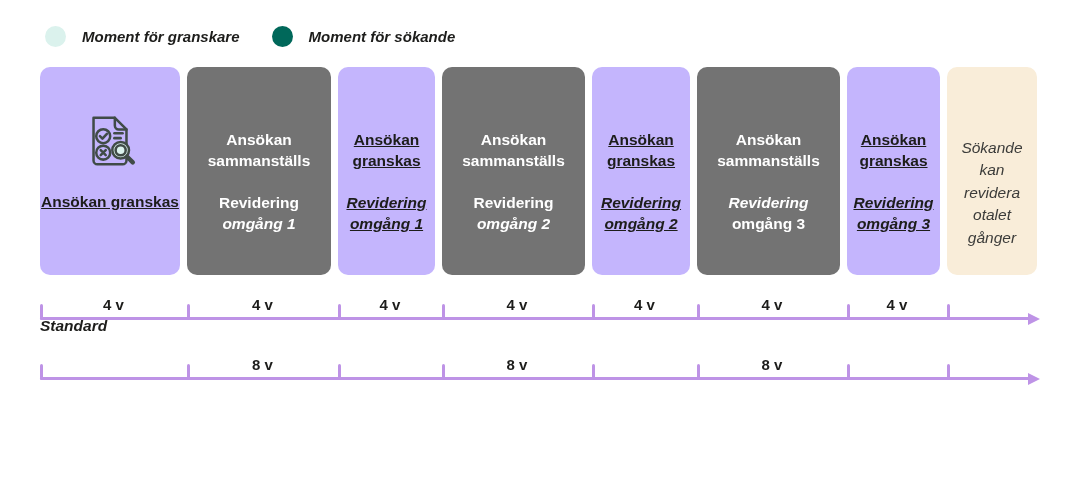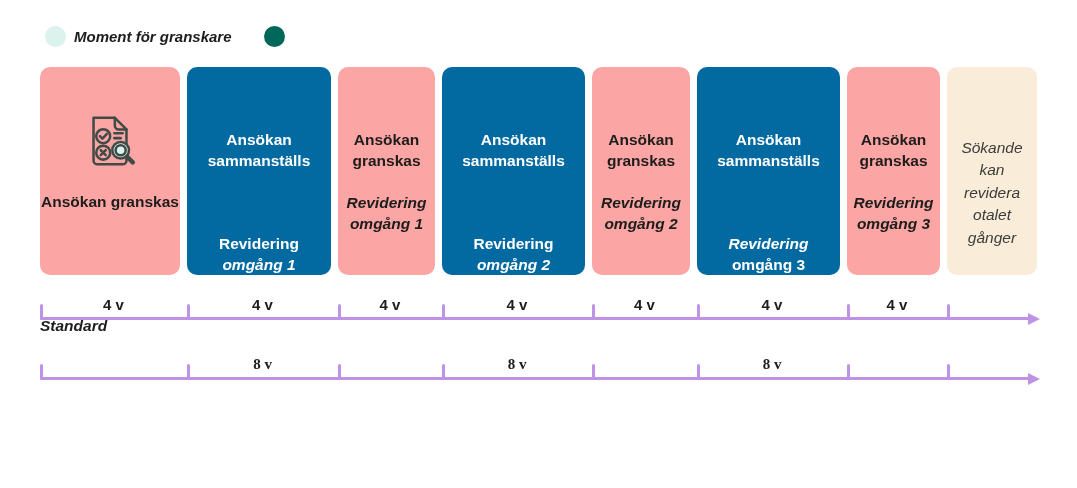--- a/index.html
+++ b/index.html
@@ -2,47 +2,47 @@
 <html><head>
 <meta charset="utf-8">
 <style>
   html,body{margin:0;padding:0;background:#ffffff;}
   .stage{
     position:relative;width:1077px;height:488px;background:#ffffff;
     font-family:"Liberation Sans",sans-serif;color:#1D1D1B;overflow:hidden;
   }
   
   .legend{position:absolute;top:26px;left:45px;display:flex;gap:32px;align-items:center;}
-  .legend-item{display:flex;align-items:center;gap:8px;}
+  .legend-item{display:flex;align-items:center;gap:16px;}
   .legend-dot{width:21px;height:21px;border-radius:50%;flex:0 0 auto;}
   .legend-label{font-weight:700;font-style:italic;font-size:15px;color:#1D1D1B;}
   
   .boxes{position:absolute;top:67px;left:40px;height:208px;display:flex;gap:7px;}
   .box{border-radius:10px;display:flex;flex-direction:column;align-items:center;text-align:center;box-sizing:border-box;}
-  .box.light{background:#fca5a5;color:#1D1D1B;}
-  .box.dark{background:#0369a1;color:#ffffff;gap:41px;}
+  .box.light{background:#c4b5fd;color:#1D1D1B;text-decoration:underline;}
+  .box.dark{background:#737373;color:#ffffff;}
   .box.cream{background:#F9EDD9;color:#3C3C3A;}
   .boxes .box:nth-child(1){width:140px;}
   .boxes .box:nth-child(2){width:144px;}
   .boxes .box:nth-child(3){width:97px;}
   .boxes .box:nth-child(4){width:143px;}
   .boxes .box:nth-child(5){width:98px;}
   .boxes .box:nth-child(6){width:143px;}
   .boxes .box:nth-child(7){width:93px;}
   .boxes .box:nth-child(8){width:90px;}
   .box-title{font-weight:700;font-size:15.5px;line-height:1.38;margin-top:62px;}
   .box-icon{margin-top:44px;line-height:0;}
   .box-icon + .box-title{margin-top:18px;}
   .box-subtitle{font-weight:700;font-size:15.5px;line-height:1.38;margin-top:20px;}
   .box-subtitle .it{font-style:italic;}
   .box-body{font-style:italic;font-weight:400;font-size:15.5px;line-height:1.45;margin-top:70px;padding:0 4px;}
   
   .timeline{position:absolute;left:40px;width:1015px;height:52px;}
   #tl-standard{top:286px;}
-  #tl-extra{top:346px;font-family:Liberation Serif, serif;}
+  #tl-extra{top:346px;}
   .tl-track{position:relative;height:26px;width:1005px;margin-top:8px;}
   .tl-line{position:absolute;bottom:0;left:0;width:990px;height:3px;background:#BE93E6;border-radius:2px;}
   .tl-tick{position:absolute;bottom:0;width:3px;height:16px;background:#BE93E6;border-radius:2px;}
   .tl-seg-label{position:absolute;bottom:7px;transform:translateX(-50%);font-weight:700;font-size:15px;color:#1D1D1B;white-space:nowrap;}
   .tl-arrow{position:absolute;left:988px;bottom:-5px;width:0;height:0;
     border-left:12px solid #BE93E6;border-top:6.5px solid transparent;border-bottom:6.5px solid transparent;}
   .tl-name{position:absolute;top:31px;left:0;font-weight:700;font-style:italic;font-size:15.5px;color:#1D1D1B;}
   
   .footnote{position:absolute;top:404px;left:40px;margin:0;font-size:15.5px;font-weight:400;color:#2A2A28;}
 </style>
@@ -50,20 +50,21 @@
 <body>
 
 <div class="stage">
   <div class="legend">
       <div class="legend-item">
         <span class="legend-dot" style="background: rgb(219, 242, 237);"></span>
         <span class="legend-label">Moment för granskare</span>
       </div>
       <div class="legend-item">
         <span class="legend-dot" style="background: rgb(0, 104, 90);"></span>
+        <span class="legend-label">Moment för sökande</span>
       </div>
     </div>
   <div class="boxes">
       <div class="box light">
         <div class="box-icon">
   <svg viewBox="0 0 64 64" width="62" height="62" fill="none" stroke="#404B47" stroke-width="2.6" stroke-linecap="round" stroke-linejoin="round" aria-hidden="true">
     <path d="M15 7 H37 L49 19 V51 A4 4 0 0 1 45 55 H19 A4 4 0 0 1 15 51 Z"></path>
     <path d="M37 7 V15 A4 4 0 0 0 41 19 H49"></path>
     <circle cx="25" cy="26" r="7.2"></circle>
     <path d="M21.6 26 L24.2 28.6 L28.8 23.6"></path>

